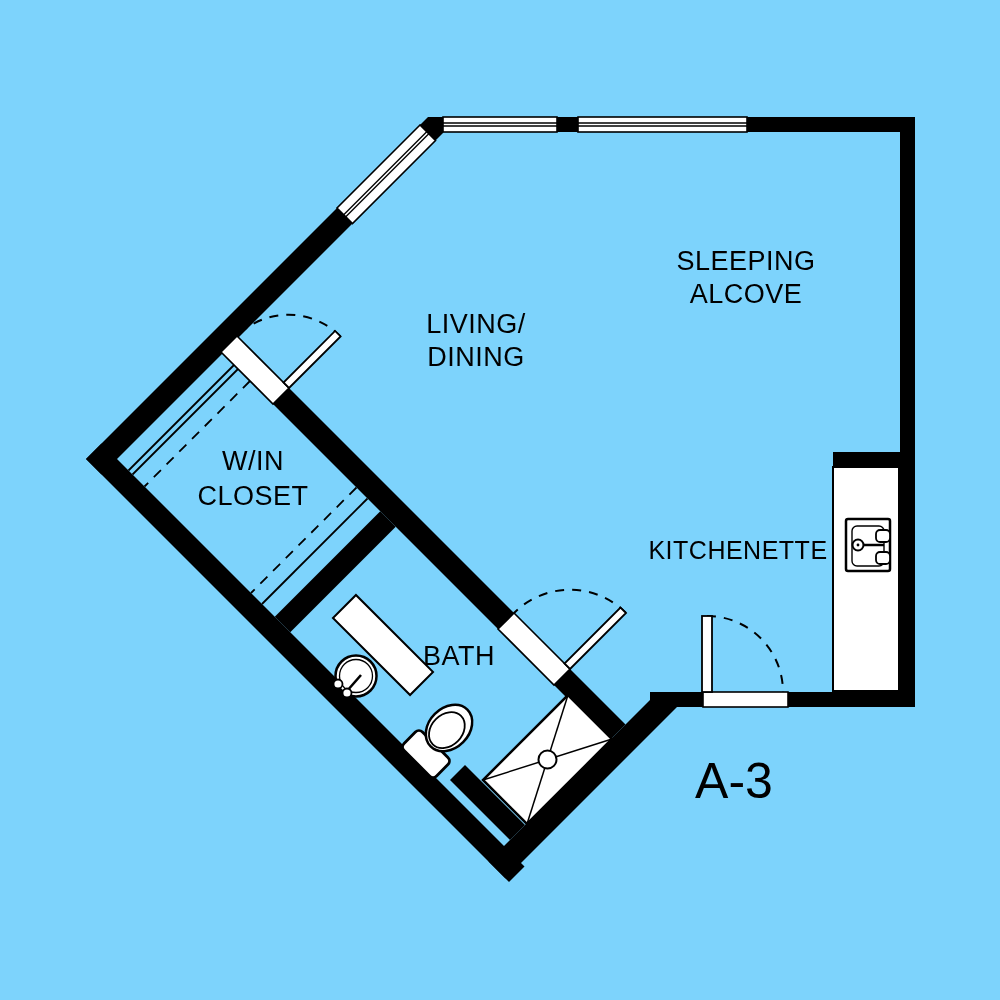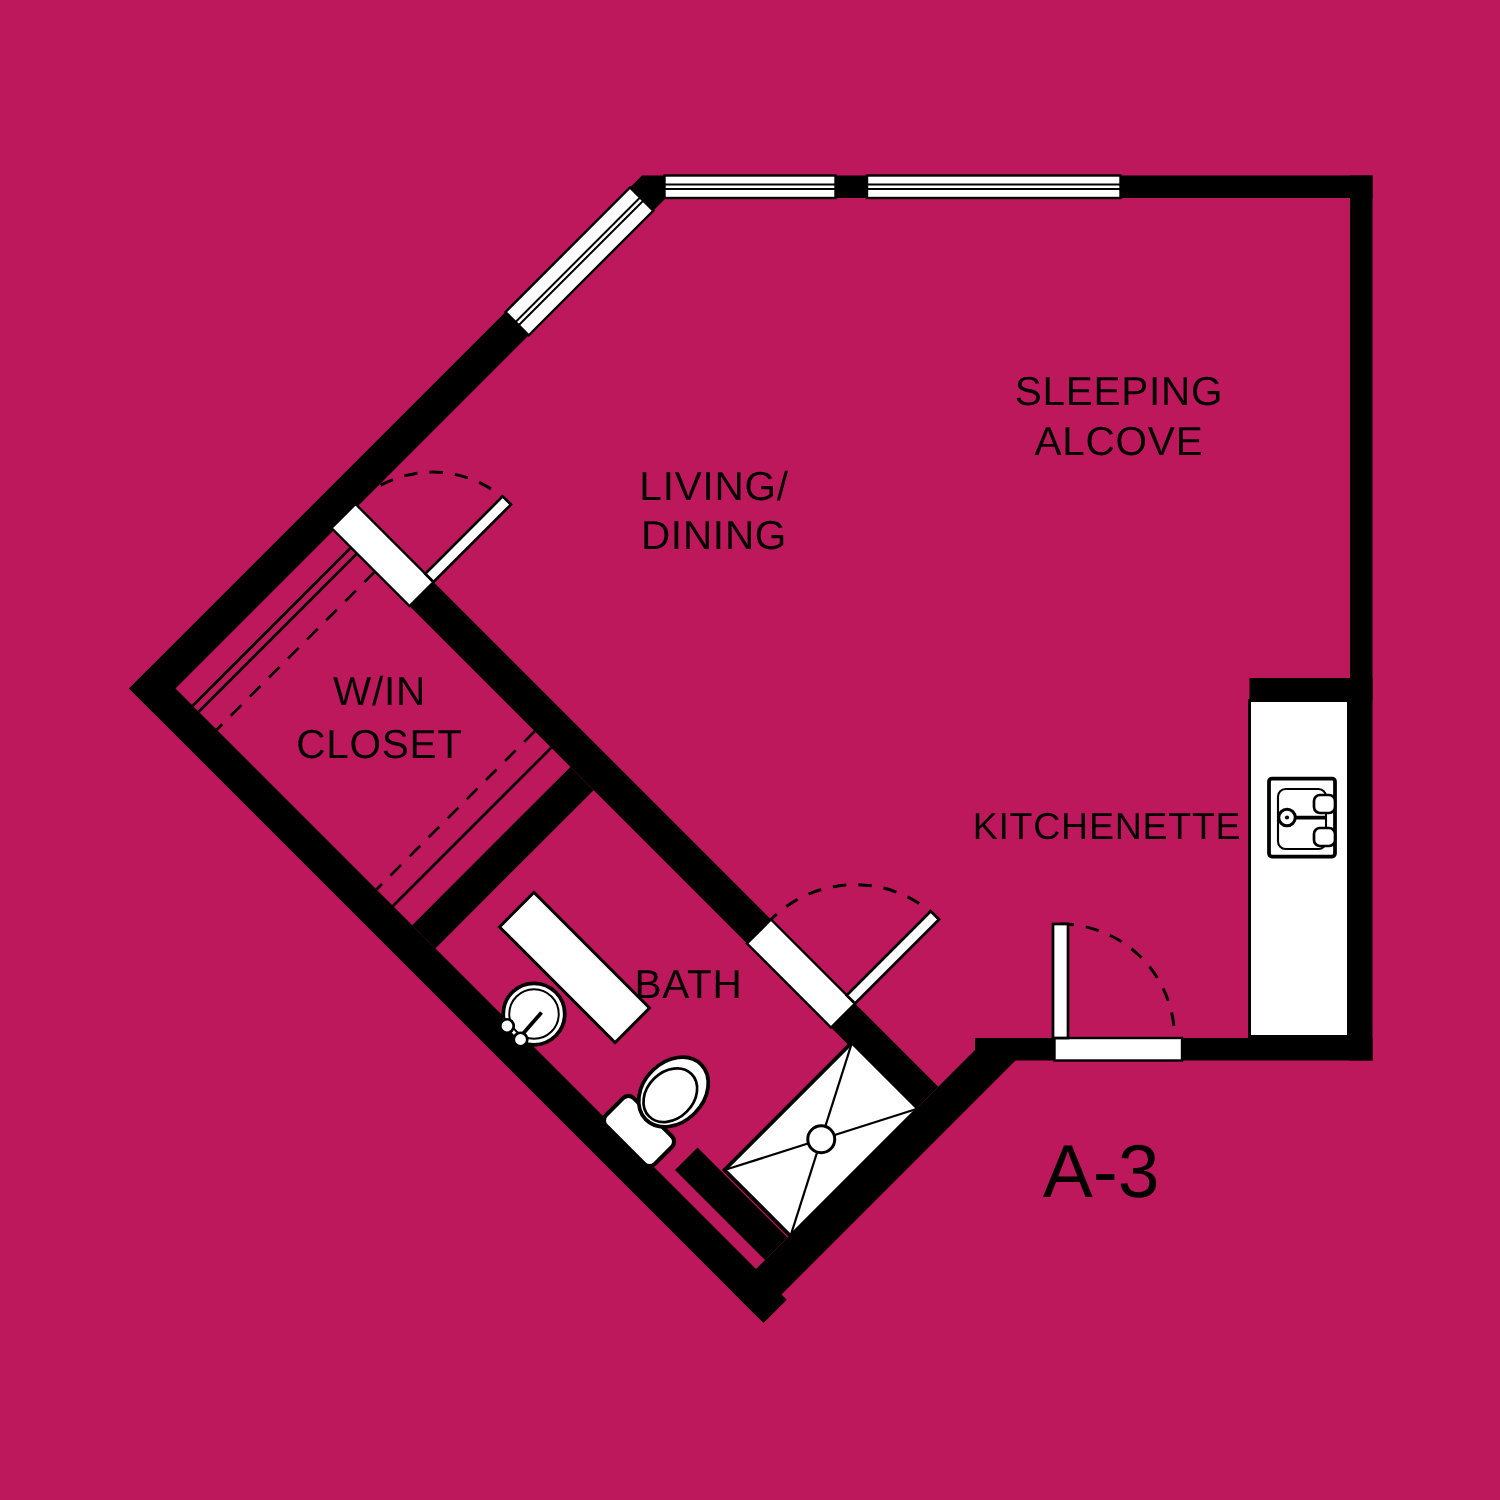--- a/index.html
+++ b/index.html
@@ -1,18 +1,18 @@
 <!DOCTYPE html>
 <html><head>
 <meta charset="utf-8">
 <style>
   html, body { margin: 0; padding: 0; background: #ffffff; }
   .plan-canvas {
     width: 1000px; height: 1000px; position: relative;
-    background: #be185d; overflow: hidden;
+    background: #7dd3fc; overflow: hidden;
     font-family: "Liberation Sans", sans-serif;
   }
   svg { display: block; }
   .wall  { fill: #000000; stroke: none; }
   .winbox { fill: #ffffff; stroke: #000000; stroke-width: 1.6; }
   .glass { stroke: #000000; stroke-width: 1.3; fill: none; }
   .thresh { fill: #ffffff; stroke: #000000; stroke-width: 1.6; }
   .leaf  { fill: #ffffff; stroke: #000000; stroke-width: 1.8; }
   .swing { fill: none; stroke: #000000; stroke-width: 2; stroke-dasharray: 9 8; }
   .shelf { stroke: #000000; stroke-width: 1.8; fill: none; }

